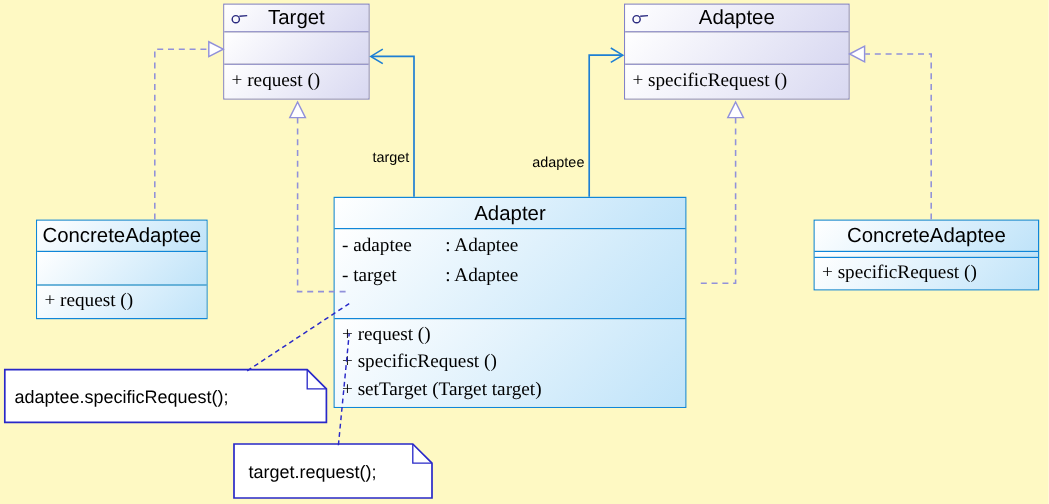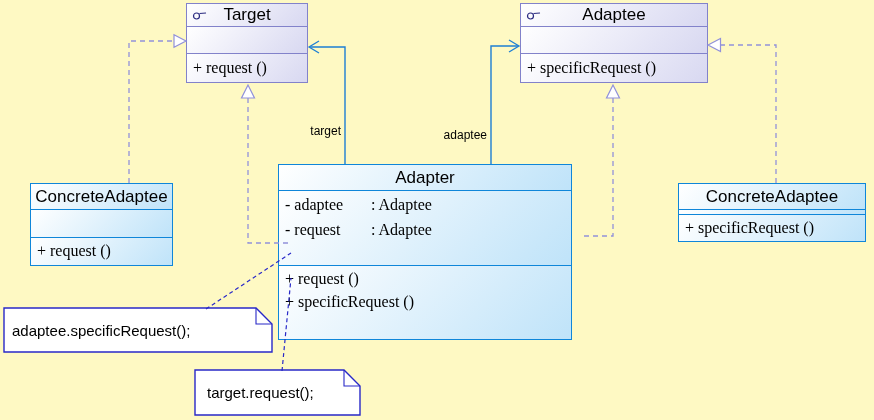--- a/index.html
+++ b/index.html
@@ -69,26 +69,27 @@
 
   <div class="cls blue" style="left:278px;top:164px;width:294px;height:176px;">
     <div class="cmp hd" style="height:25px;line-height:25px;">
       <span>Adapter</span>
     </div>
     <div class="cmp attrs" style="height:52px;padding-top:1px;">
       <div class="row" style="line-height:25px;">
         <span class="an">- adaptee</span><span>: Adaptee</span>
       </div>
       <div class="row" style="line-height:25px;">
-        <span class="an">- request</span><span>: Adaptee</span>
+        <span class="an">- target</span><span>: Adaptee</span>
       </div>
     </div>
     <div class="cmp meths" style="padding-top:1px;">
       <div class="row" style="line-height:23px;">+ request ()</div>
       <div class="row" style="line-height:23px;">+ specificRequest ()</div>
+      <div class="row" style="line-height:23px;">+ setTarget (Target target)</div>
     </div>
   </div>
 
   <div class="cls blue" style="left:30px;top:183px;width:143px;height:83px;">
     <div class="cmp hd" style="height:25px;line-height:25px;">
       <span>ConcreteAdaptee</span>
     </div>
     <div class="cmp attrs" style="height:27px;"></div>
     <div class="cmp meths">
       <div class="row" style="line-height:26px;">+ request ()</div>

